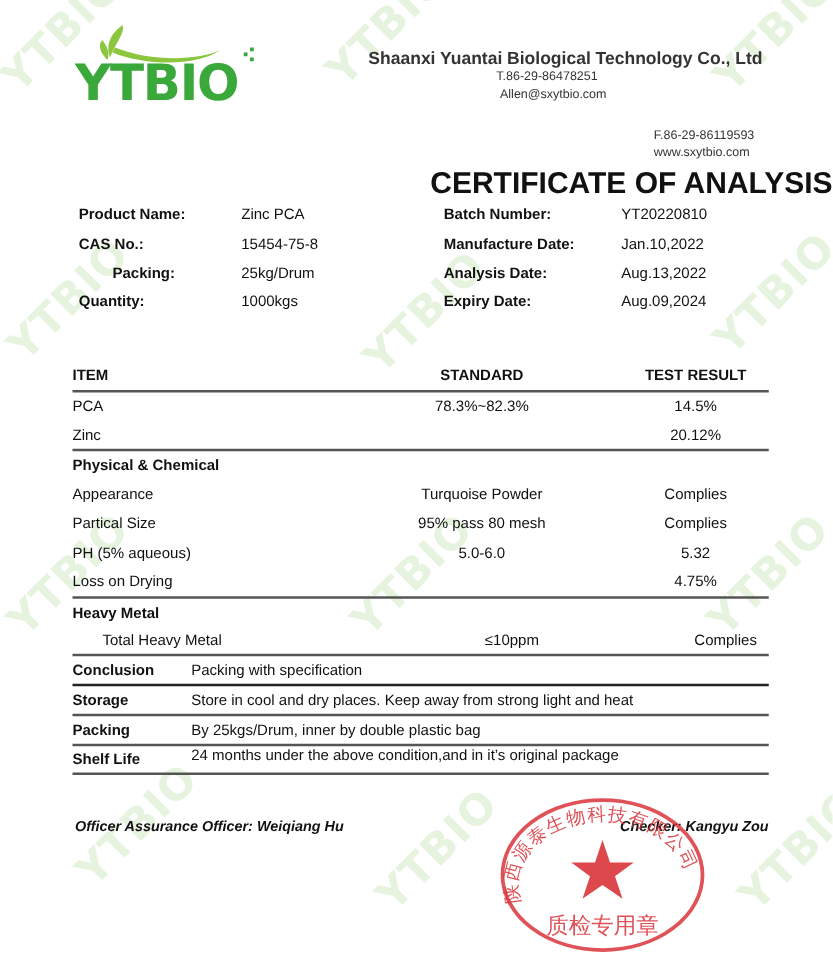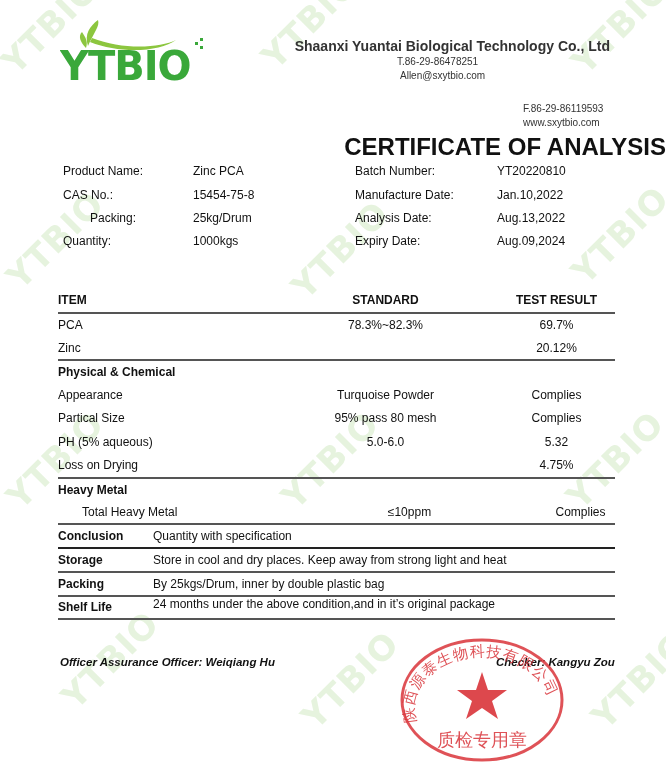--- a/index.html
+++ b/index.html
@@ -3,21 +3,21 @@
 <meta charset="utf-8">
 <style>
   html, body { margin:0; padding:0; }
   body { width:666px; height:782px; background:#ffffff; position:relative; overflow:hidden; font-family:"Liberation Sans", sans-serif; color:#111; }
   .wm { position:absolute; font-family:"DejaVu Sans", sans-serif; font-weight:bold; font-size:34px; color:#e6f3de; transform:rotate(-45deg); pointer-events:none; letter-spacing:1px; }
   .logo { position:absolute; left:60px; top:18px; width:160px; height:70px; }
   .company { position:absolute; right:56px; top:38px; text-align:right; font-size:14px; font-weight:bold; color:#333; }
   .contact { position:absolute; top:55px; font-size:10px; color:#333; line-height:14px; }
   .title { position:absolute; left:0; right:0; top:113px; text-align:right; font-size:24px; font-weight:bold; color:#111;margin-top:20px; }
   .info { position:absolute; font-size:12px; }
-  .info .lbl { position:absolute; font-weight:normal; white-space:nowrap; }
+  .info .lbl { position:absolute; font-weight:bold; white-space:nowrap; }
   .info .val { position:absolute; white-space:nowrap; }
   .tbl { position:absolute; left:58px; width:557px; font-size:12px; }
   .row { position:absolute; left:0; width:557px; height:22px; }
   .row .c1 { position:absolute; left:0; top:3px; white-space:nowrap; }
   .row .c2 { position:absolute; left:220px; width:215px; text-align:center; top:3px; white-space:nowrap; }
   .row .c3 { position:absolute; left:440px; width:117px; text-align:center; top:3px; white-space:nowrap; }
   .row .cn { position:absolute; left:95px; top:3px; white-space:nowrap; }
   .b { font-weight:bold; }
   .hr { position:absolute; left:58px; width:557px; height:2px; background:#555; }
   .sig { position:absolute; top:656px; font-size:11.5px; font-weight:bold; font-style:italic; color:#111; }
@@ -83,21 +83,21 @@
 
 <div class="tbl" style="top:0;">
   <div class="row b" style="top:290px;">
     <span class="c1">ITEM</span>
     <span class="c2">STANDARD</span>
     <span class="c3">TEST RESULT</span>
   </div>
   <div class="row" style="top:315px;">
     <span class="c1">PCA</span>
     <span class="c2">78.3%~82.3%</span>
-    <span class="c3">69.7%</span>
+    <span class="c3">14.5%</span>
   </div>
   <div class="row" style="top:338px;">
     <span class="c1">Zinc</span>
     <span class="c3">20.12%</span>
   </div>
   <div class="row b" style="top:362px;">
     <span class="c1">Physical &amp; Chemical</span>
   </div>
   <div class="row" style="top:385px;">
     <span class="c1">Appearance</span>
@@ -122,21 +122,21 @@
     <span class="c1">Heavy Metal</span>
   </div>
   <div class="row" style="top:502px;margin-left:24px;">
     <span class="c1">Total Heavy Metal</span>
     <span class="c2">≤10ppm</span>
     <span class="c3">Complies</span>
   </div>
 
   <div class="row" style="top:526px;">
     <span class="c1 b">Conclusion</span>
-    <span class="cn">Quantity with specification</span>
+    <span class="cn">Packing with specification</span>
   </div>
   <div class="row" style="top:550px;text-decoration:underline;">
     <span class="c1 b">Storage</span>
     <span class="cn">Store in cool and dry places. Keep away from strong light and heat</span>
   </div>
   <div class="row" style="top:574px;">
     <span class="c1 b">Packing</span>
     <span class="cn">By 25kgs/Drum, inner by double plastic bag</span>
   </div>
   <div class="row" style="top:596px;">

